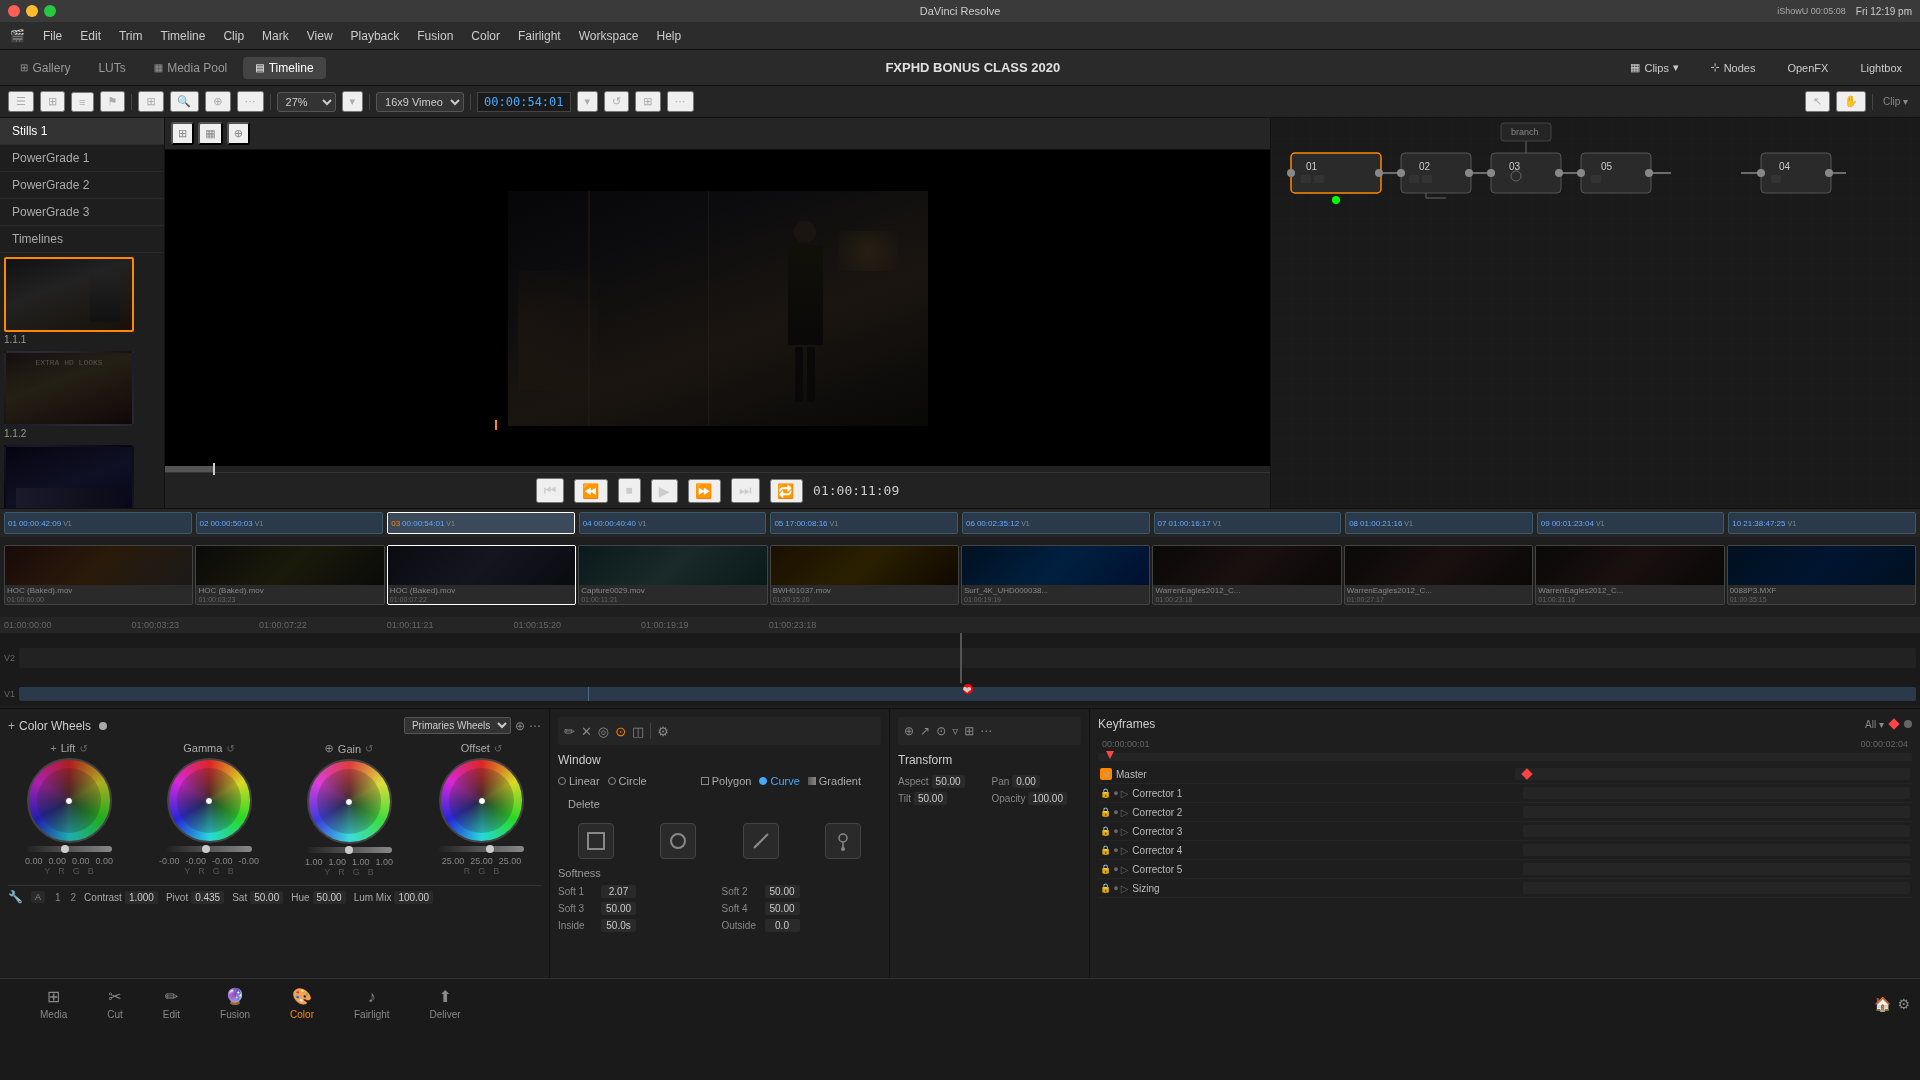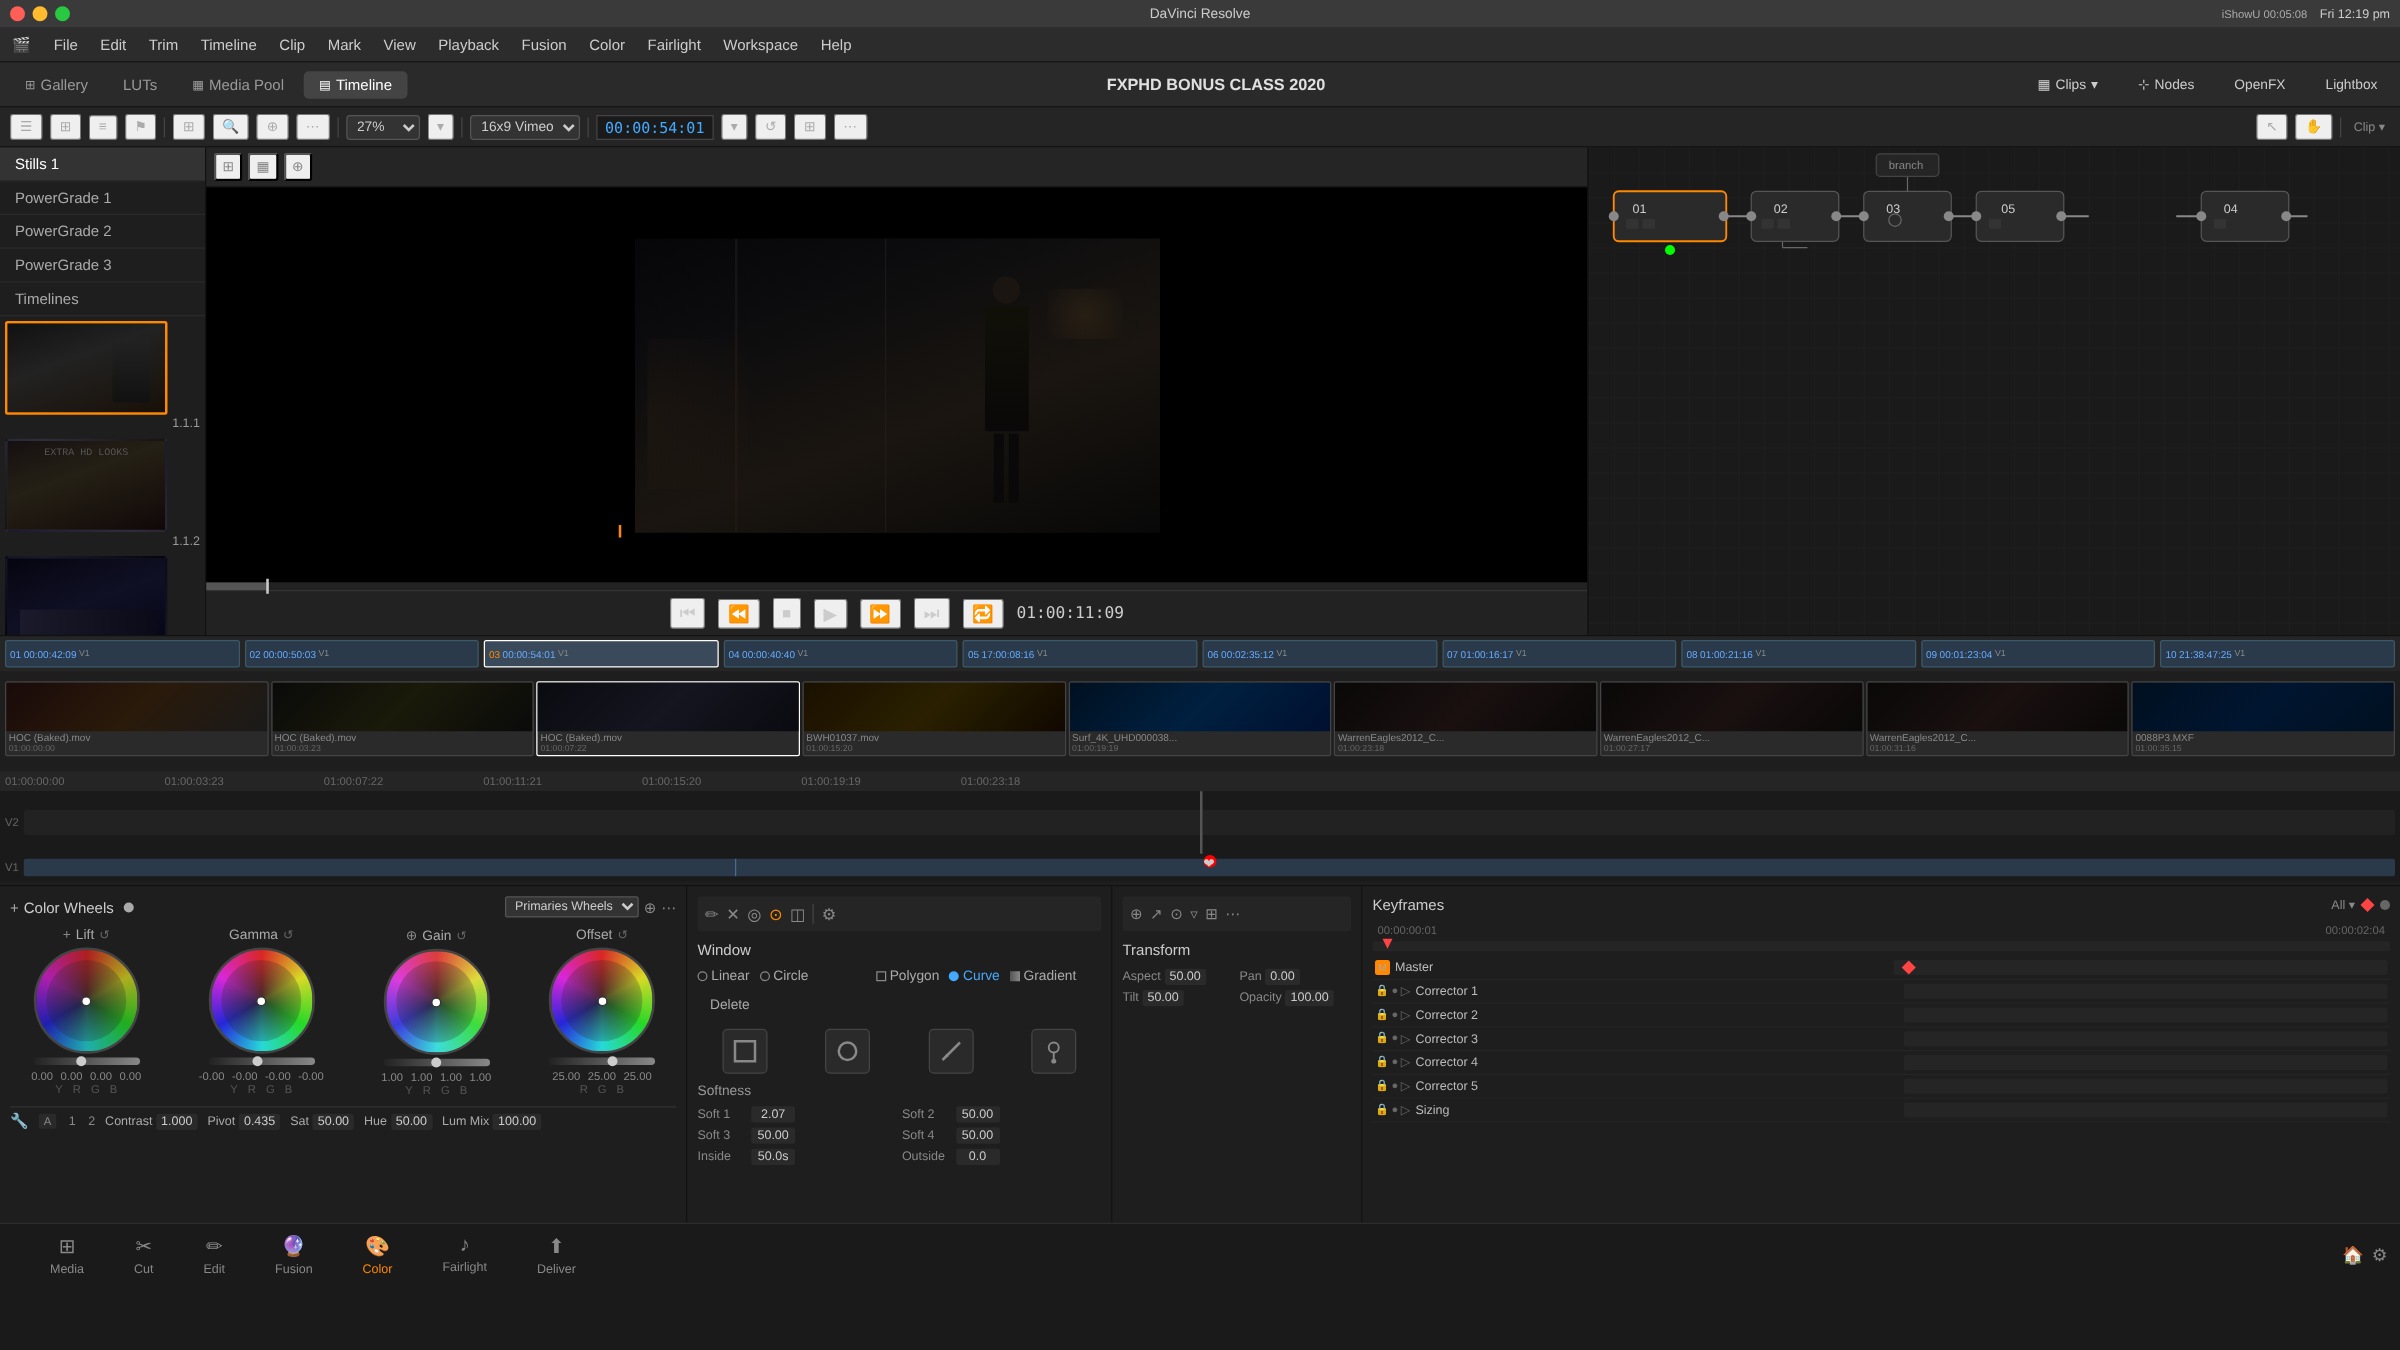--- a/index.html
+++ b/index.html
@@ -100,21 +100,21 @@
       width: 130px; height: 75px;
       background: #333;
       border: 2px solid transparent;
       border-radius: 2px;
       display: flex; align-items: center; justify-content: center;
       font-size: 10px; color: #666;
       overflow: hidden;
       position: relative;
     }
     .thumb-img.selected { border-color: #f80; }
-    .thumb-label { font-size: 10px; color: #999; text-align: right; margin-top: 2px; }
+    .thumb-label { font-size: 10px; color: #999; text-align: left; margin-top: 2px; }
     .thumb-gradient-dark { background: linear-gradient(135deg, #1a1a2e, #2d2d3a, #1a1212); }
     .thumb-gradient-car { background: linear-gradient(135deg, #0a0a1a, #1a1a2a, #050510); }
     
     
     .preview-area {
       flex: 1;
       background: #1a1a1a;
       display: flex;
       flex-direction: column;
     }
@@ -785,20 +785,25 @@
       <div class="film-clip-img" style="background:linear-gradient(135deg,#0a0a0a,#1a1a0a,#0a0a0a);"></div>
       <div class="film-clip-name">HOC (Baked).mov</div>
       <div class="film-clip-time">01:00:03:23</div>
     </div>
     <div class="film-clip" style="border-color:#fff;">
       <div class="film-clip-img" style="background:linear-gradient(135deg,#0a0a10,#151520,#0a0a10);"></div>
       <div class="film-clip-name">HOC (Baked).mov</div>
       <div class="film-clip-time">01:00:07:22</div>
     </div>
     <div class="film-clip">
+      <div class="film-clip-img" style="background:linear-gradient(135deg,#0a1a1a,#1a2a2a,#0a1a1a);"></div>
+      <div class="film-clip-name">Capture0029.mov</div>
+      <div class="film-clip-time">01:00:11:21</div>
+    </div>
+    <div class="film-clip">
       <div class="film-clip-img" style="background:linear-gradient(135deg,#1a1000,#2a2000,#100800);"></div>
       <div class="film-clip-name">BWH01037.mov</div>
       <div class="film-clip-time">01:00:15:20</div>
     </div>
     <div class="film-clip">
       <div class="film-clip-img" style="background:linear-gradient(135deg,#001020,#002040,#001030);"></div>
       <div class="film-clip-name">Surf_4K_UHD000038...</div>
       <div class="film-clip-time">01:00:19:19</div>
     </div>
     <div class="film-clip">

